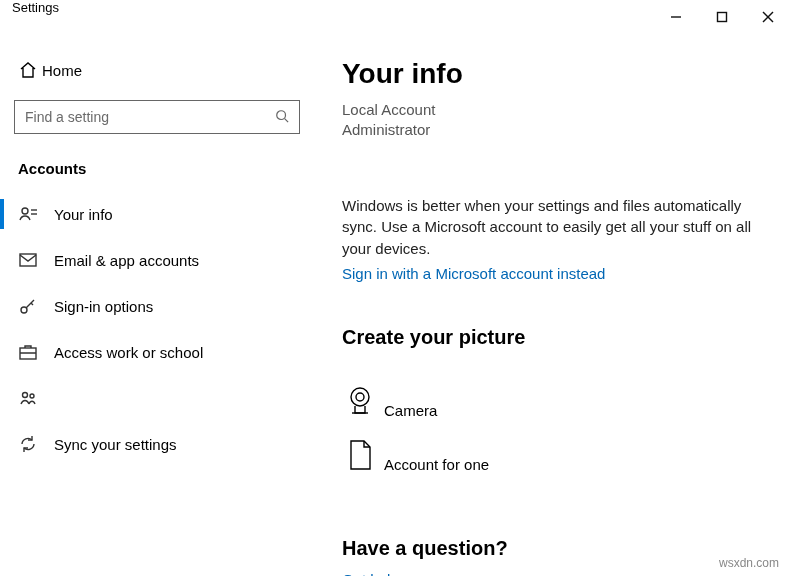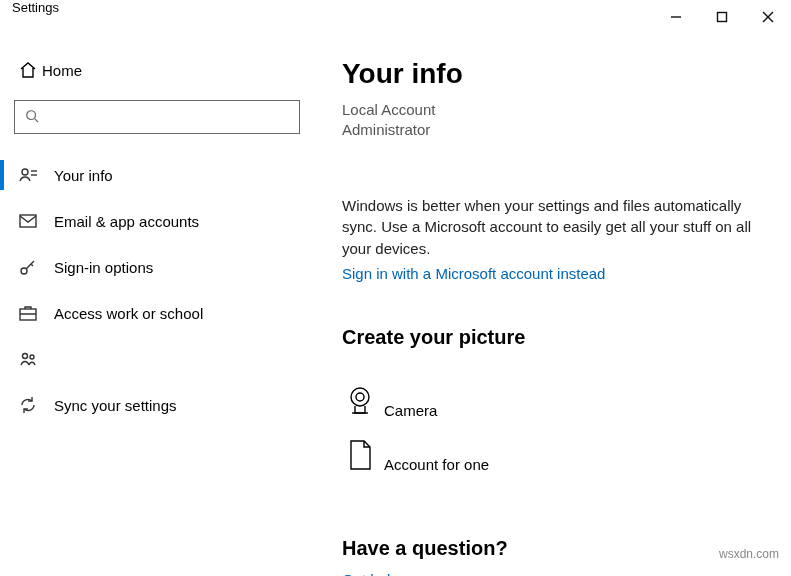--- a/index.html
+++ b/index.html
@@ -138,21 +138,21 @@
   }
   .option-row .big-icon {
     width: 36px; height: 36px;
     display:flex; align-items:center; justify-content:center;
     color:#000;
   }
   .option-row .label { font-size: 15px; }
   .watermark {
     position: absolute;
     right: 12px;
-    bottom: 15px;
+    bottom: 6px;
     font-size: 12px;
     color: #888;
   }
   svg { stroke: currentColor; fill: none; stroke-width: 1.4; }
 </style>
 </head>
 <body>
 
 <div class="window">
 
@@ -187,29 +187,31 @@
         <span class="icon">
           <svg viewBox="0 0 20 20">
               <path d="M3 9 L10 3 L17 9 M5 8 V17 H15 V8"></path>
             </svg>
         </span>
         <span>Home</span>
       </div>
 
       <div class="search-wrap">
         <div class="search-box">
+          <input type="text" placeholder="Find a setting" style="">
           <span>
             <svg viewBox="0 0 16 16" width="14" height="14">
                 <circle cx="7" cy="7" r="5"></circle>
                 <line x1="11" y1="11" x2="15" y2="15"></line>
               </svg>
           </span>
         </div>
       </div>
 
+      <div class="section-title">Accounts</div>
 
       <div class="nav-item selected">
         <span class="icon">
           <svg viewBox="0 0 20 20">
               <circle cx="7" cy="7" r="3"></circle>
               <path d="M2 16c1-3 3-4 5-4s4 1 5 4"></path>
               <line x1="13" y1="6" x2="19" y2="6"></line>
               <line x1="13" y1="10" x2="19" y2="10"></line>
             </svg>
         </span>

